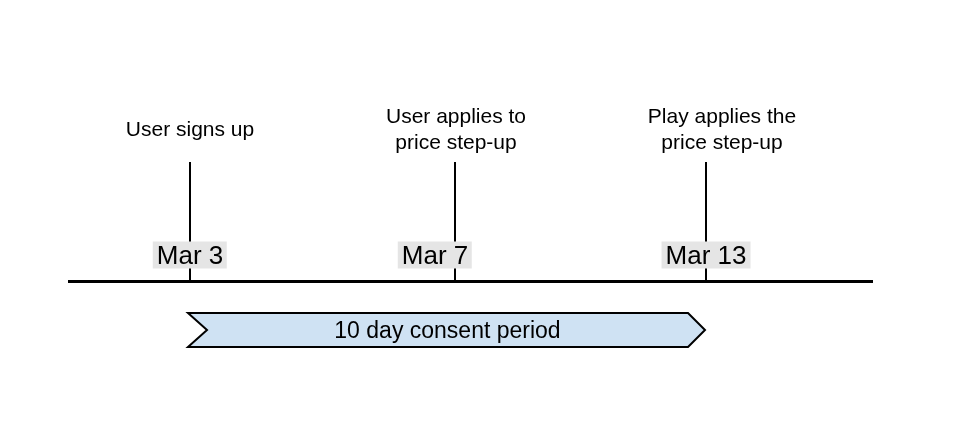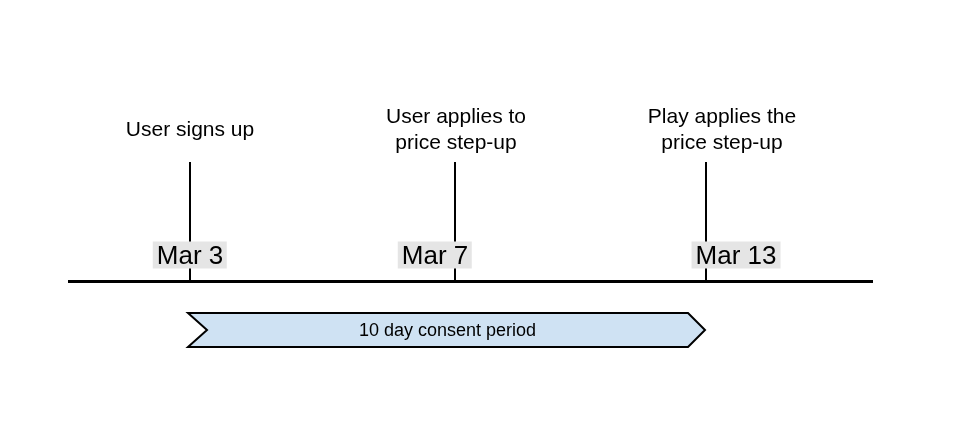--- a/index.html
+++ b/index.html
@@ -55,37 +55,37 @@
     transform: translate(-50%, -50%);
     background: #e5e5e5;
     font-size: 26px;
     line-height: 25px;
     padding: 1px 4px;
     white-space: nowrap;
     z-index: 3;
   }
   .date-chip.e1 { left: 190px; }
   .date-chip.e2 { left: 435px; }
-  .date-chip.e3 { left: 736px; }
+  .date-chip.e3 { left: 706px; }
   .banner-svg {
     position: absolute;
     left: 185px;
     top: 310px;
     z-index: 2;
   }
   .banner-label {
     position: absolute;
     left: 185px;
     top: 310px;
     width: 525px;
     height: 40px;
     display: flex;
     align-items: center;
     justify-content: center;
-    font-size: 18px;
+    font-size: 23px;
     z-index: 3;
   }
 </style>
 </head>
 <body>
 
 <div class="canvas">
 
   <div class="baseline"></div>
 

